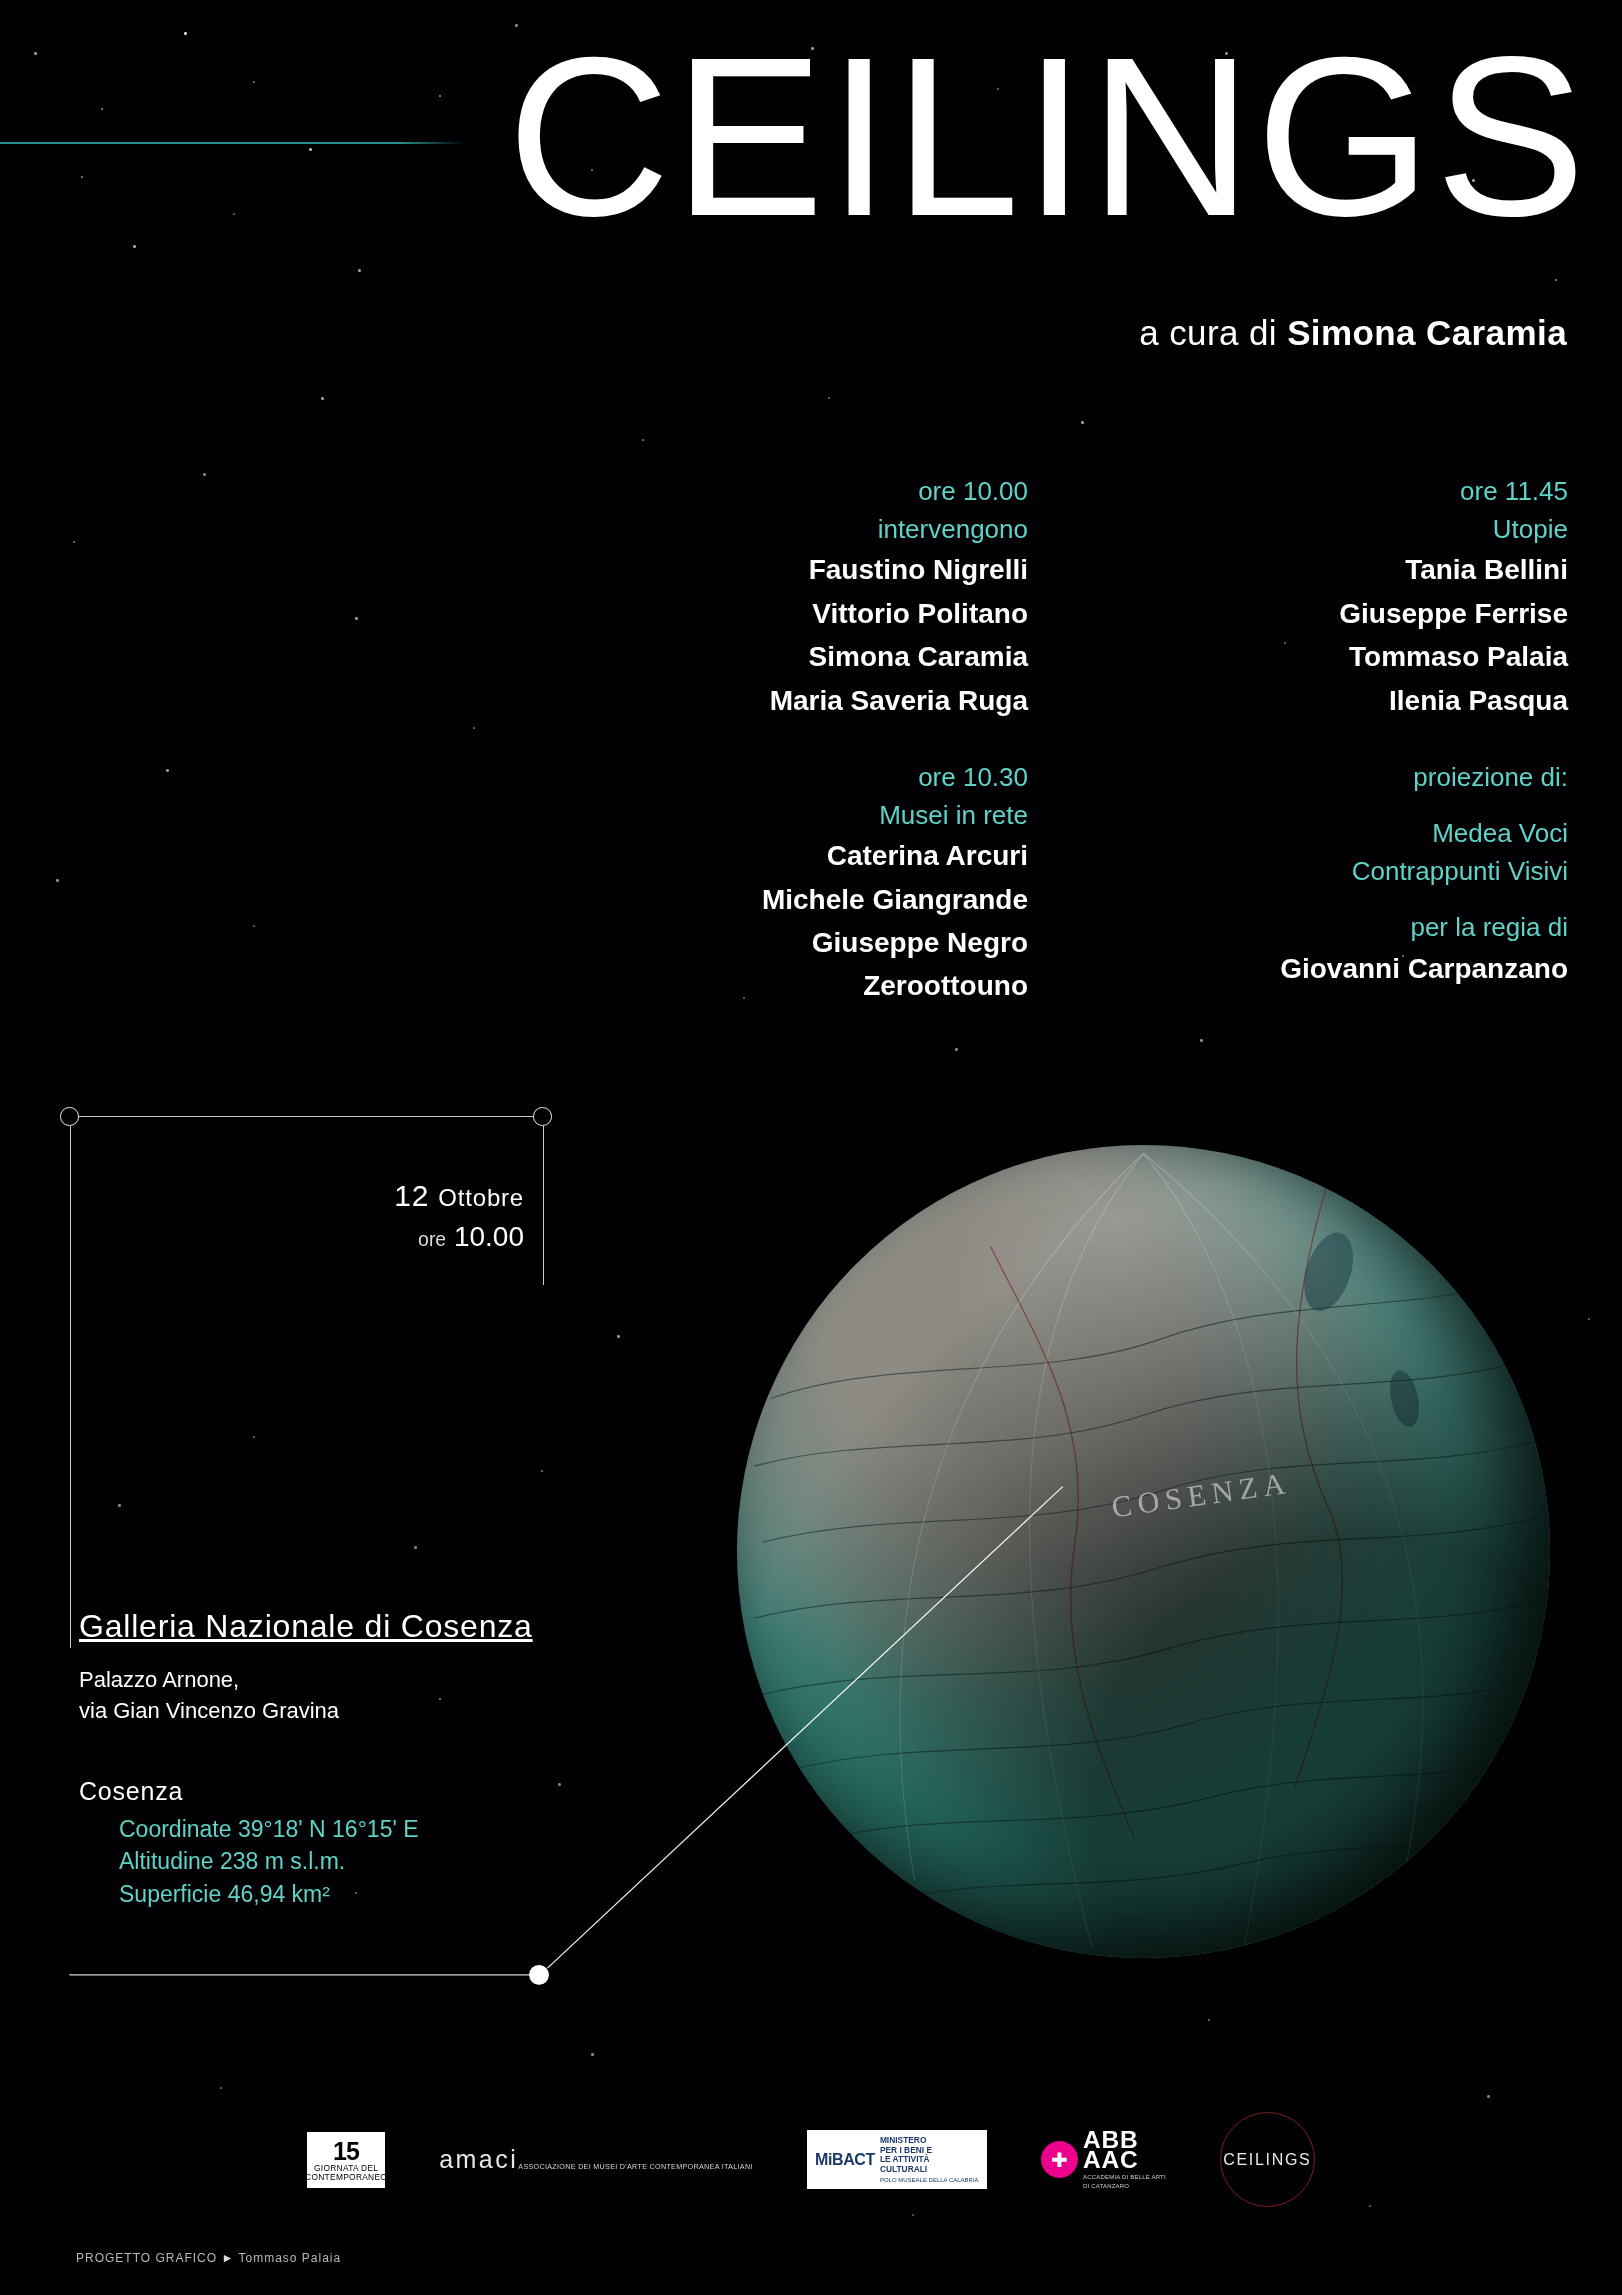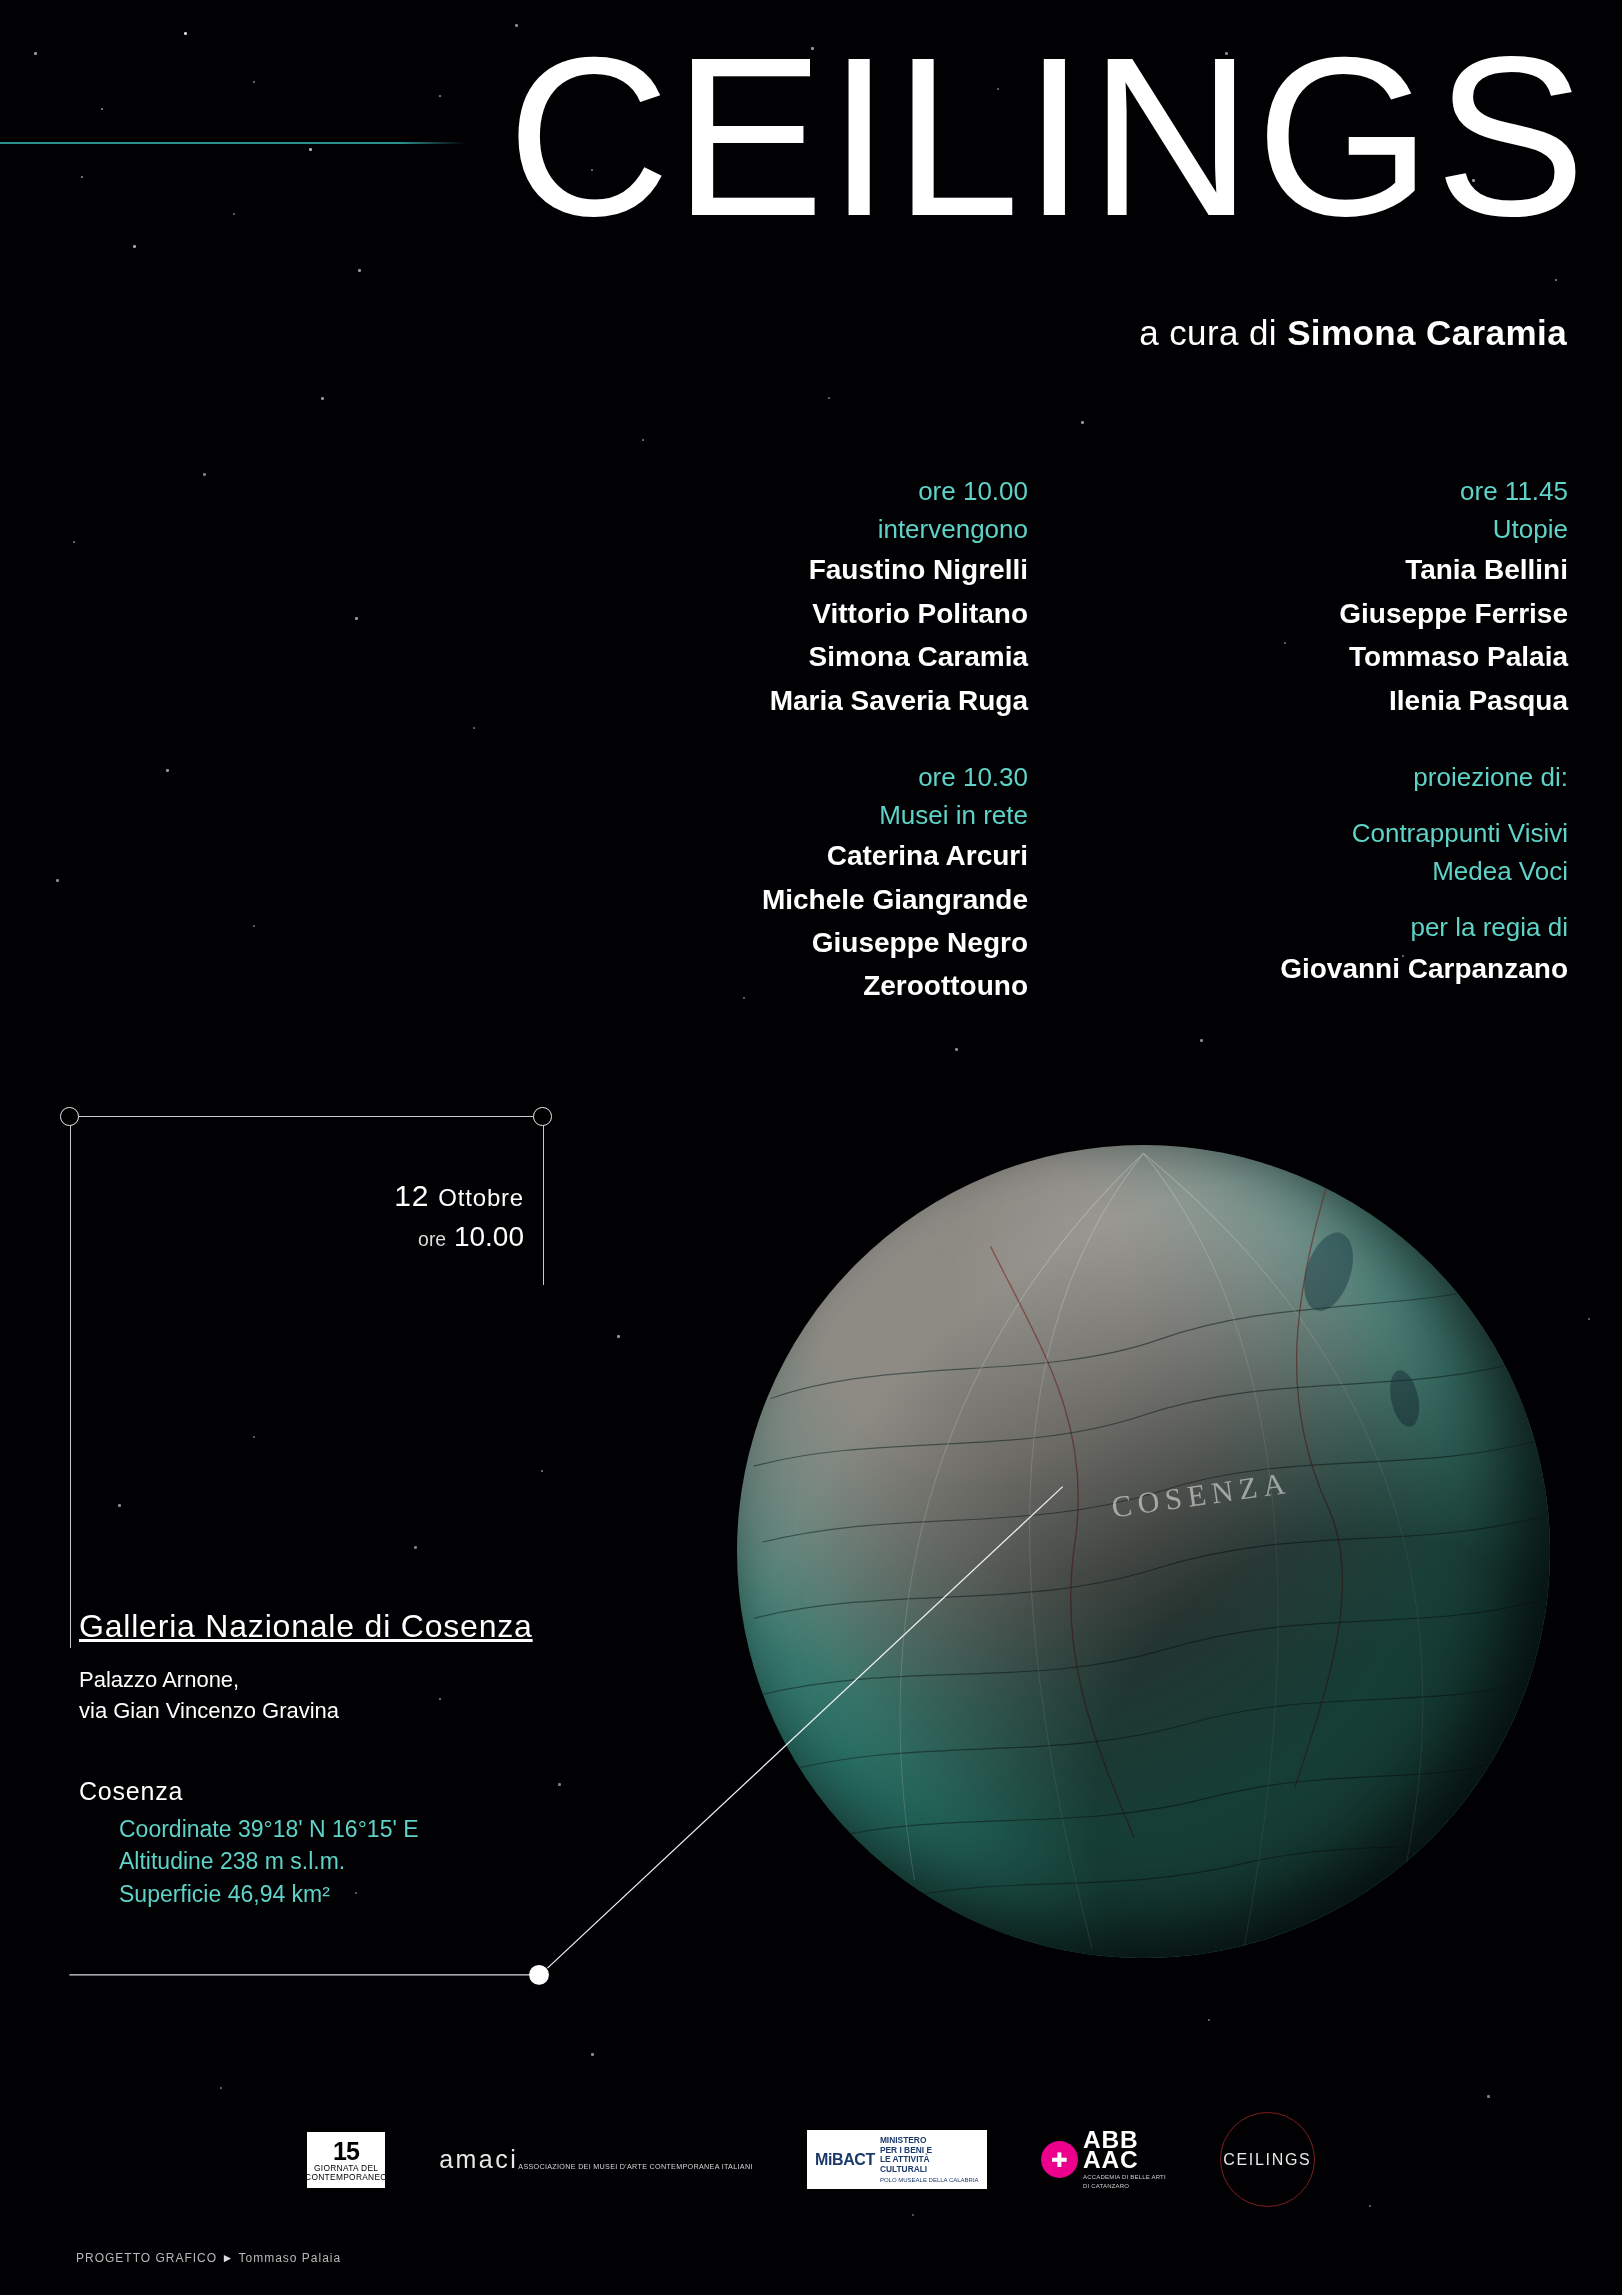--- a/index.html
+++ b/index.html
@@ -290,22 +290,22 @@
         <div class="t-accent">ore 11.45</div>
         <div class="t-accent">Utopie</div>
         <div class="t-name">Tania Bellini</div>
         <div class="t-name">Giuseppe Ferrise</div>
         <div class="t-name">Tommaso Palaia</div>
         <div class="t-name">Ilenia Pasqua</div>
       </div>
       <div class="blk">
         <div class="t-accent">proiezione di:</div>
         <div style="height:18.6px"></div>
+        <div class="t-accent">Medea Voci</div>
         <div class="t-accent">Contrappunti Visivi</div>
-        <div class="t-accent">Medea Voci</div>
         <div style="height:18.6px"></div>
         <div class="t-accent">per la regia di</div>
         <div class="t-name">Giovanni Carpanzano</div>
       </div>
     </div>
 
   </div>
 
   <div class="globe">
     <svg viewBox="0 0 962 962" preserveAspectRatio="none">

